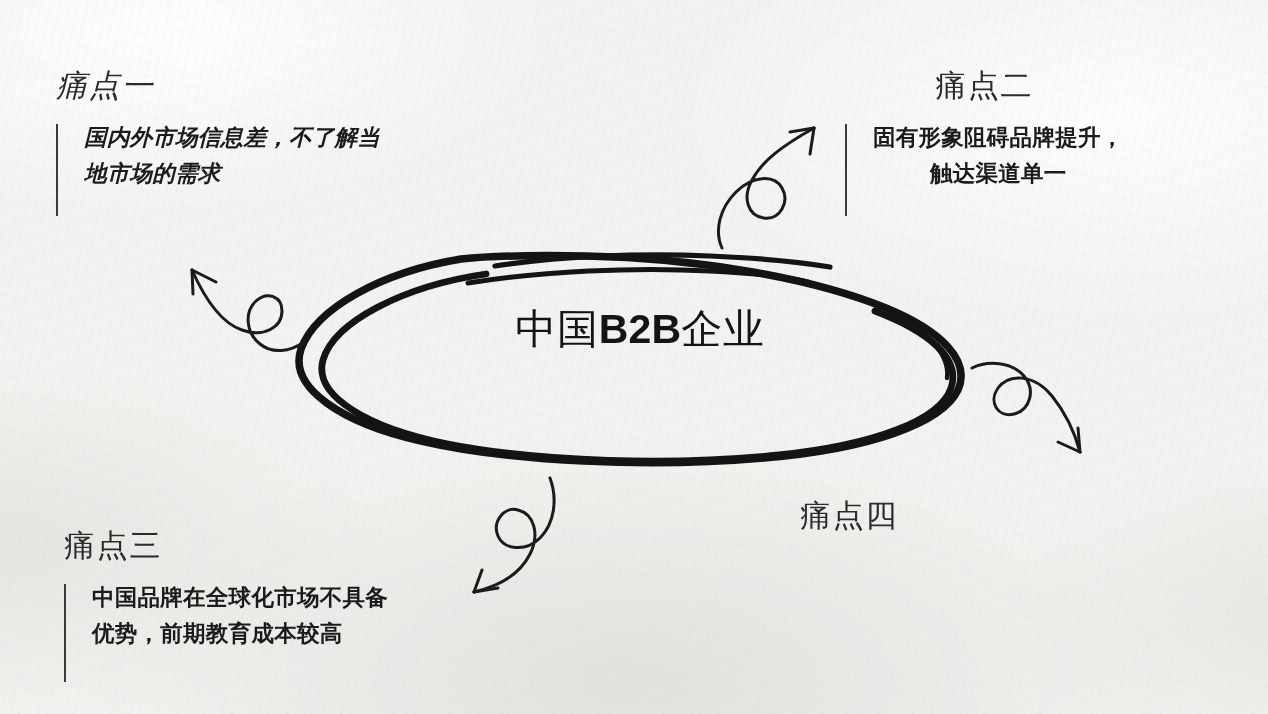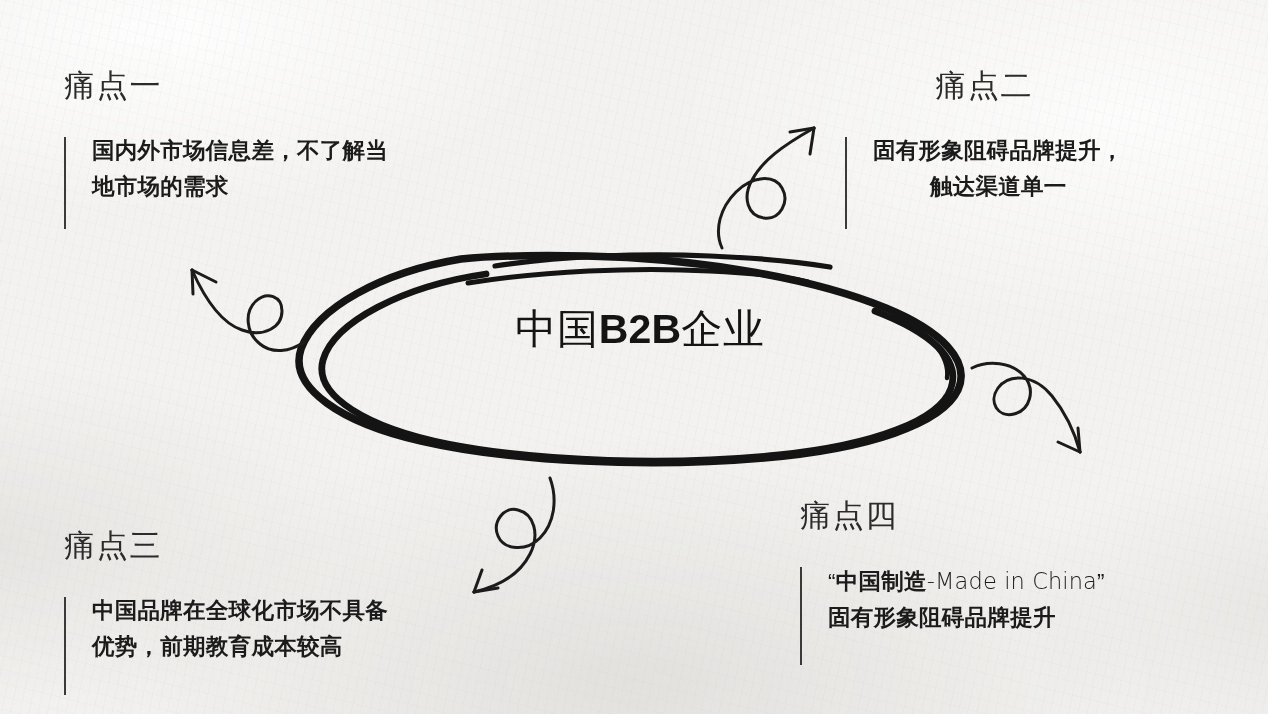--- a/index.html
+++ b/index.html
@@ -39,21 +39,21 @@
     font-size:31px;
     font-weight:400;
     letter-spacing:.055em;
     color:#2b2b2b;
     white-space:nowrap;
     line-height:1;
   }
   .block-body{
     display:flex;
     align-items:flex-start;
-    margin-top:32px;
+    margin-top:19px;
   }
   .rule{
     width:2px;
     background:#3a3a3a;
     flex:none;
     margin-top:4px;
   }
   .block-text{
     font-size:22.5px;
     font-weight:700;
@@ -63,21 +63,21 @@
     white-space:pre-line;
     margin-left:26px;
   }
   .latin{
     font-family:"DejaVu Sans",sans-serif;
     font-weight:300;
     letter-spacing:.005em;
   }
   .quote{font-weight:400;}
 
-  #block-1{left:64px;top:70px;}
+  #block-1{left:56px;top:70px;font-style:italic;}
   #block-1 .rule{height:92px;}
   #block-2{left:845px;top:70px;text-align:center;}
   #block-2 .rule{height:92px;}
   #block-3{left:64px;top:530px;}
   #block-3 .rule{height:98px;}
   #block-4{left:800px;top:500px;}
   #block-4 .rule{height:98px;}
 
   
   #center-wrap{
@@ -211,22 +211,15 @@
     <div class="block-title">痛点三</div>
     <div class="block-body">
       <div class="rule"></div>
       <div class="block-text">中国品牌在全球化市场不具备
 优势，前期教育成本较高</div>
     </div>
   </div>
 
   <div class="block" id="block-4">
     <div class="block-title">痛点四</div>
-    <div class="block-body">
-      <div class="rule"></div>
-      <div class="block-text" style="white-space:normal">
-        <div><span class="quote">“</span><span>中国制造</span><span class="latin">-Made in China</span><span class="quote">”</span></div>
-        <div>固有形象阻碍品牌提升</div>
-      </div>
-    </div>
   </div>
 
 </div>
 
 </body></html>

